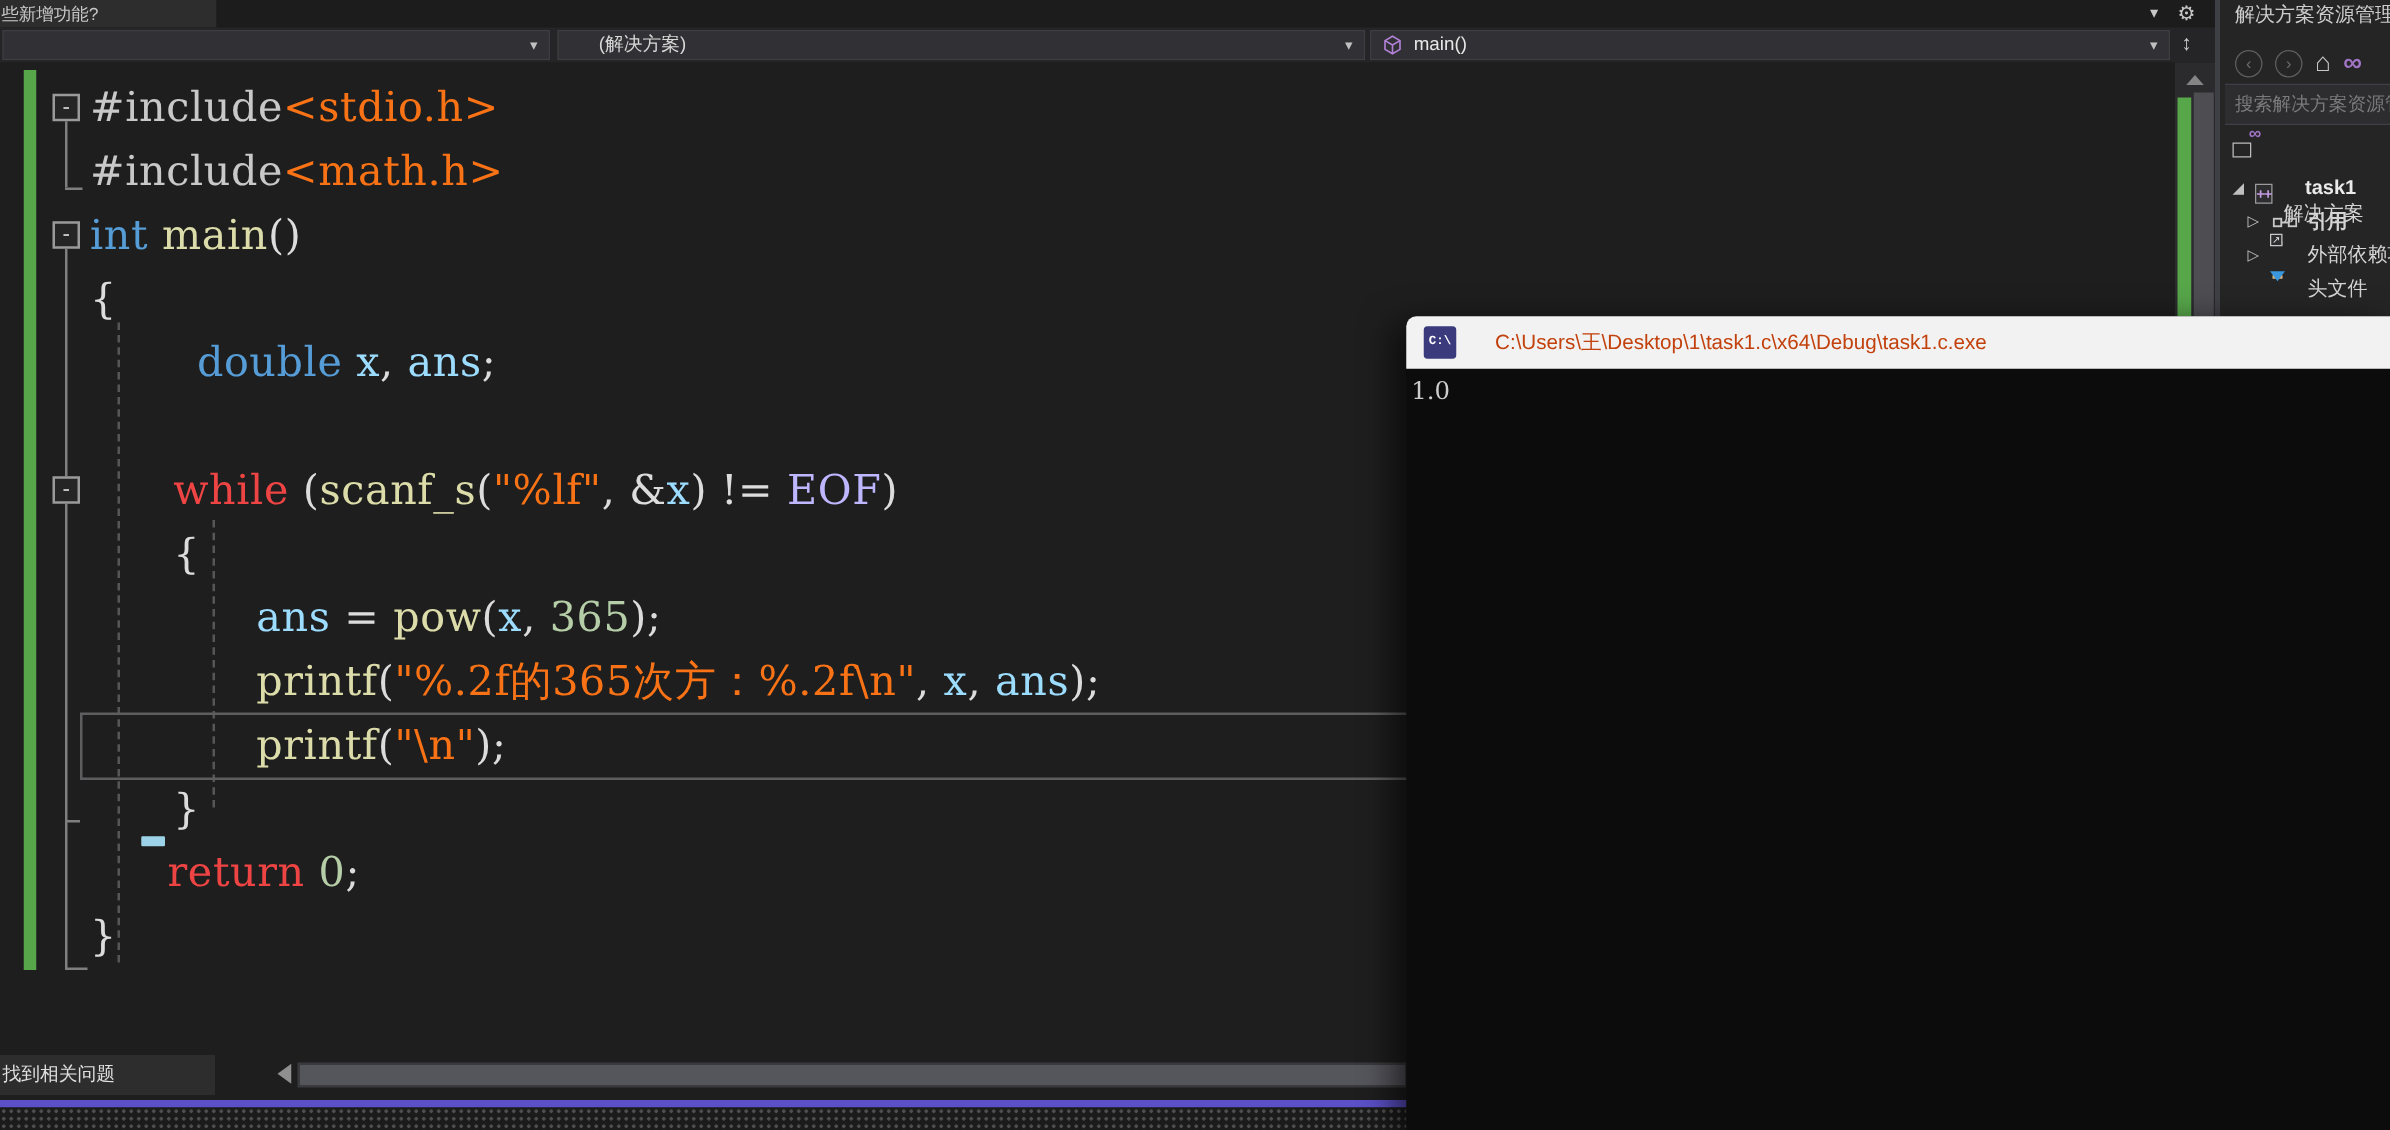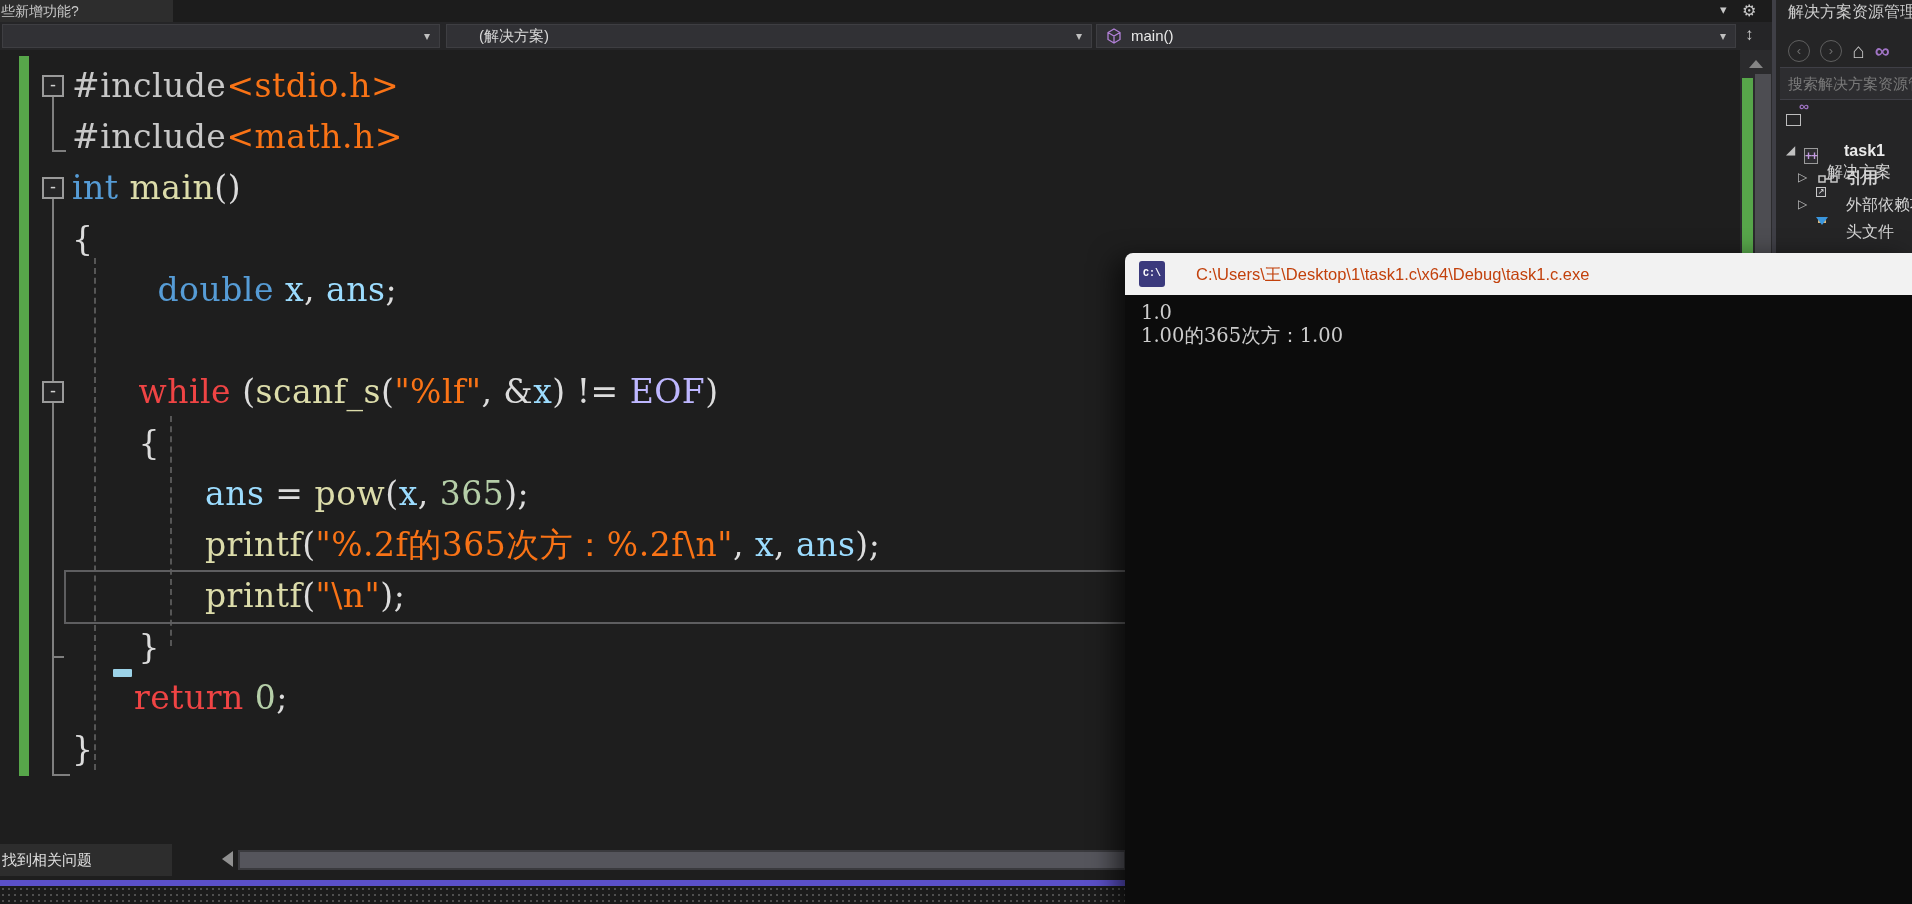--- a/index.html
+++ b/index.html
@@ -88,21 +88,21 @@
                 background-image:radial-gradient(#4F4F4F 1.2px,transparent 1.4px);background-size:6px 6px;}
 
   
   #console-window{left:1125px;top:253px;width:787px;height:651px;background:#0C0C0C;
                   border-radius:8px 0 0 0;box-shadow:-10px 6px 26px rgba(0,0,0,.6);z-index:50;}
   #console-titlebar{position:absolute;left:0;top:0;width:100%;height:42px;background:#F2F2F2;border-radius:8px 0 0 0;}
   #console-icon{position:absolute;left:14px;top:8px;width:26px;height:26px;background:#3B3A7D;border-radius:3px;
                 color:#FFFFFF;font-size:10px;font-weight:bold;line-height:26px;text-align:center;
                 font-family:"Liberation Mono","DejaVu Sans Mono",monospace;}
   #console-title{position:absolute;left:38px;top:0;font-size:16.5px;line-height:42px;color:#c2410c;white-space:nowrap;margin-left:33px;}
-  #console-body{position:absolute;left:16px;top:48px;width:770px;
+  #console-body{position:absolute;left:4px;top:48px;width:770px;
                 font-family:"DejaVu Serif","Liberation Serif",serif;font-size:19.5px;color:#CCCCCC;}
   .console-line{height:23px;line-height:23px;white-space:pre;}
 </style>
 </head>
 <body>
 
 <div id="root">
 
   <div id="tabstrip" class="abs">
     <div id="doc-tab" class="abs">些新增功能?</div>
@@ -231,17 +231,16 @@
   <div id="accent-line" class="abs"></div>
   <div id="dotted-strip" class="abs"></div>
 
   <div id="console-window" class="abs">
     <div id="console-titlebar">
       <div id="console-icon">C:\</div>
       <div id="console-title">C:\Users\王\Desktop\1\task1.c\x64\Debug\task1.c.exe</div>
     </div>
     <div id="console-body">
         <div class="console-line">1.0</div>
-        <div class="console-line">1.00的365次方：1.00</div>
       </div>
   </div>
 
 </div>
 
 </body></html>

